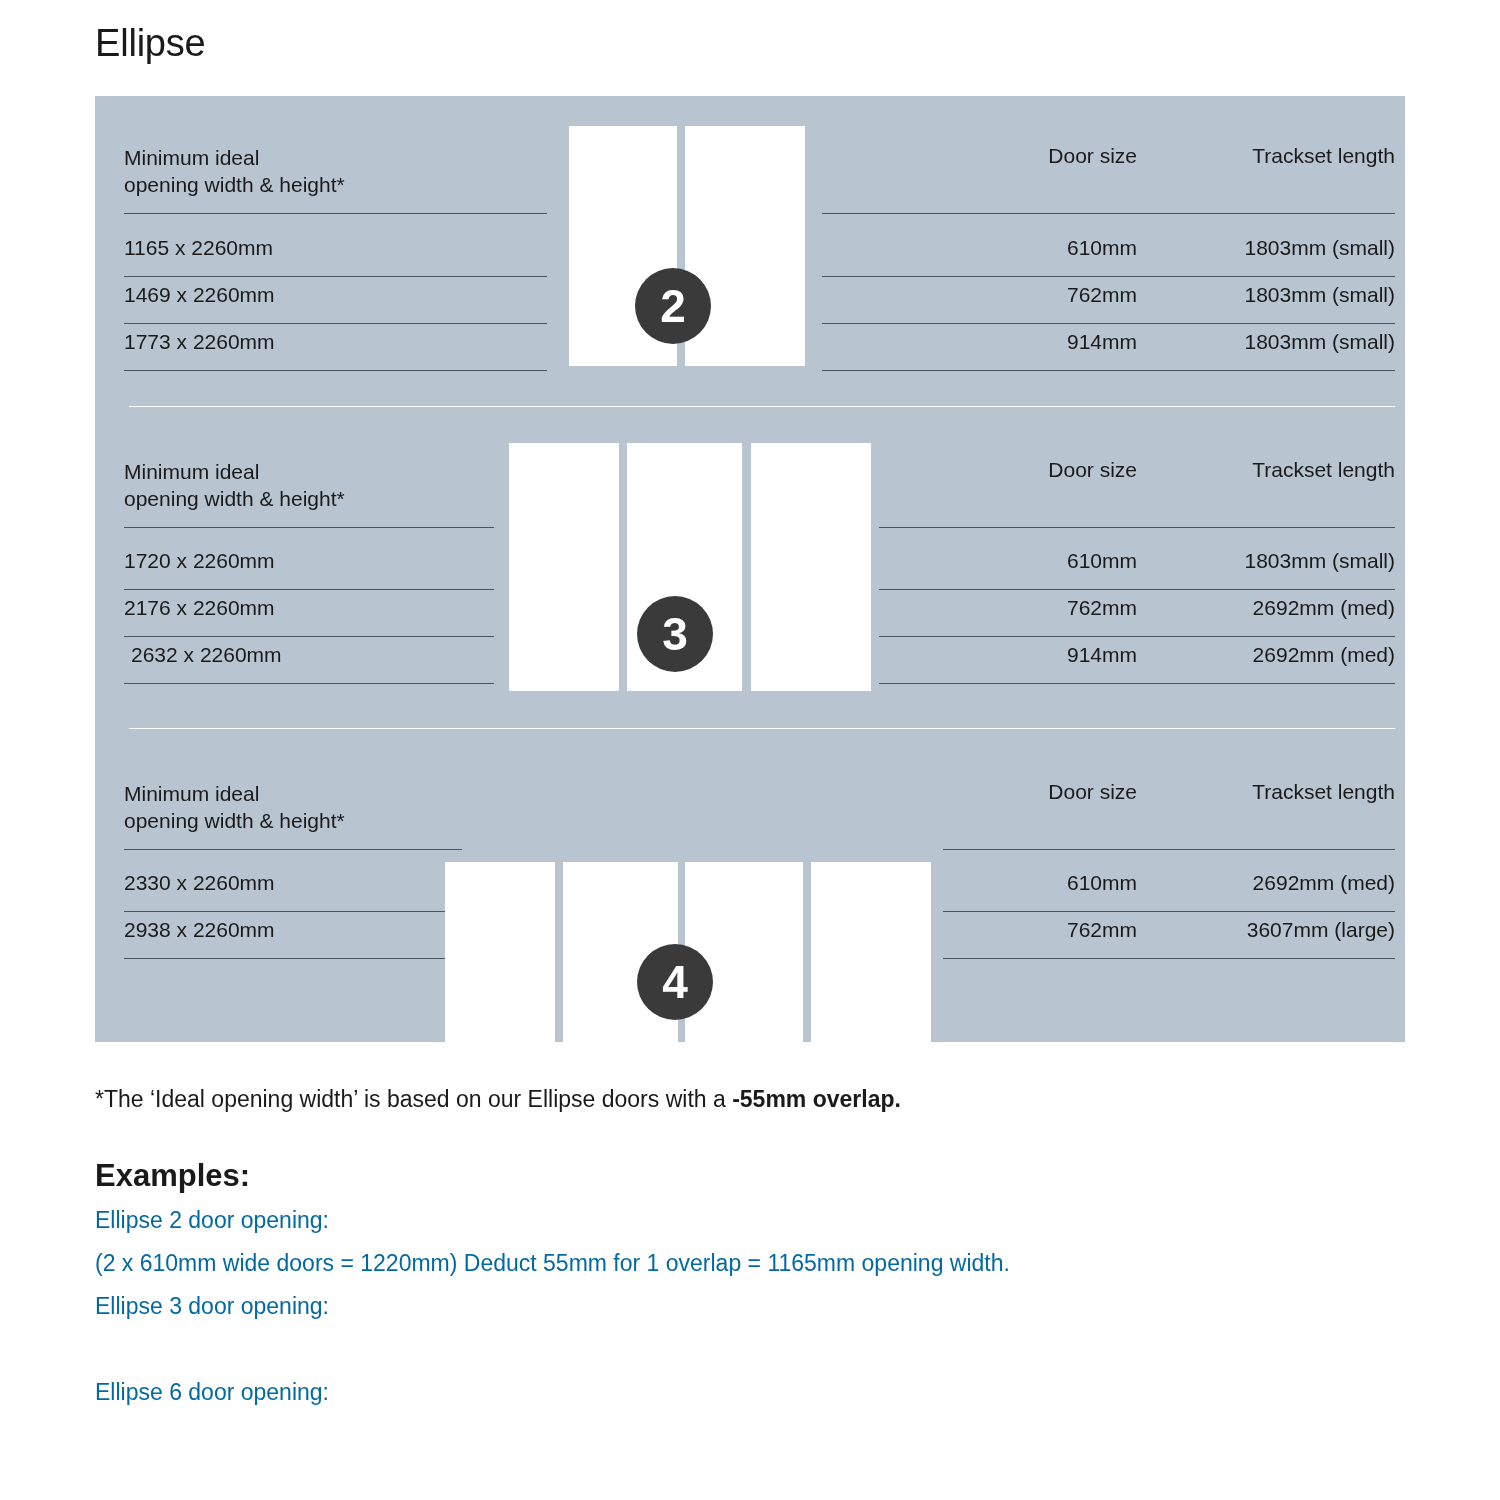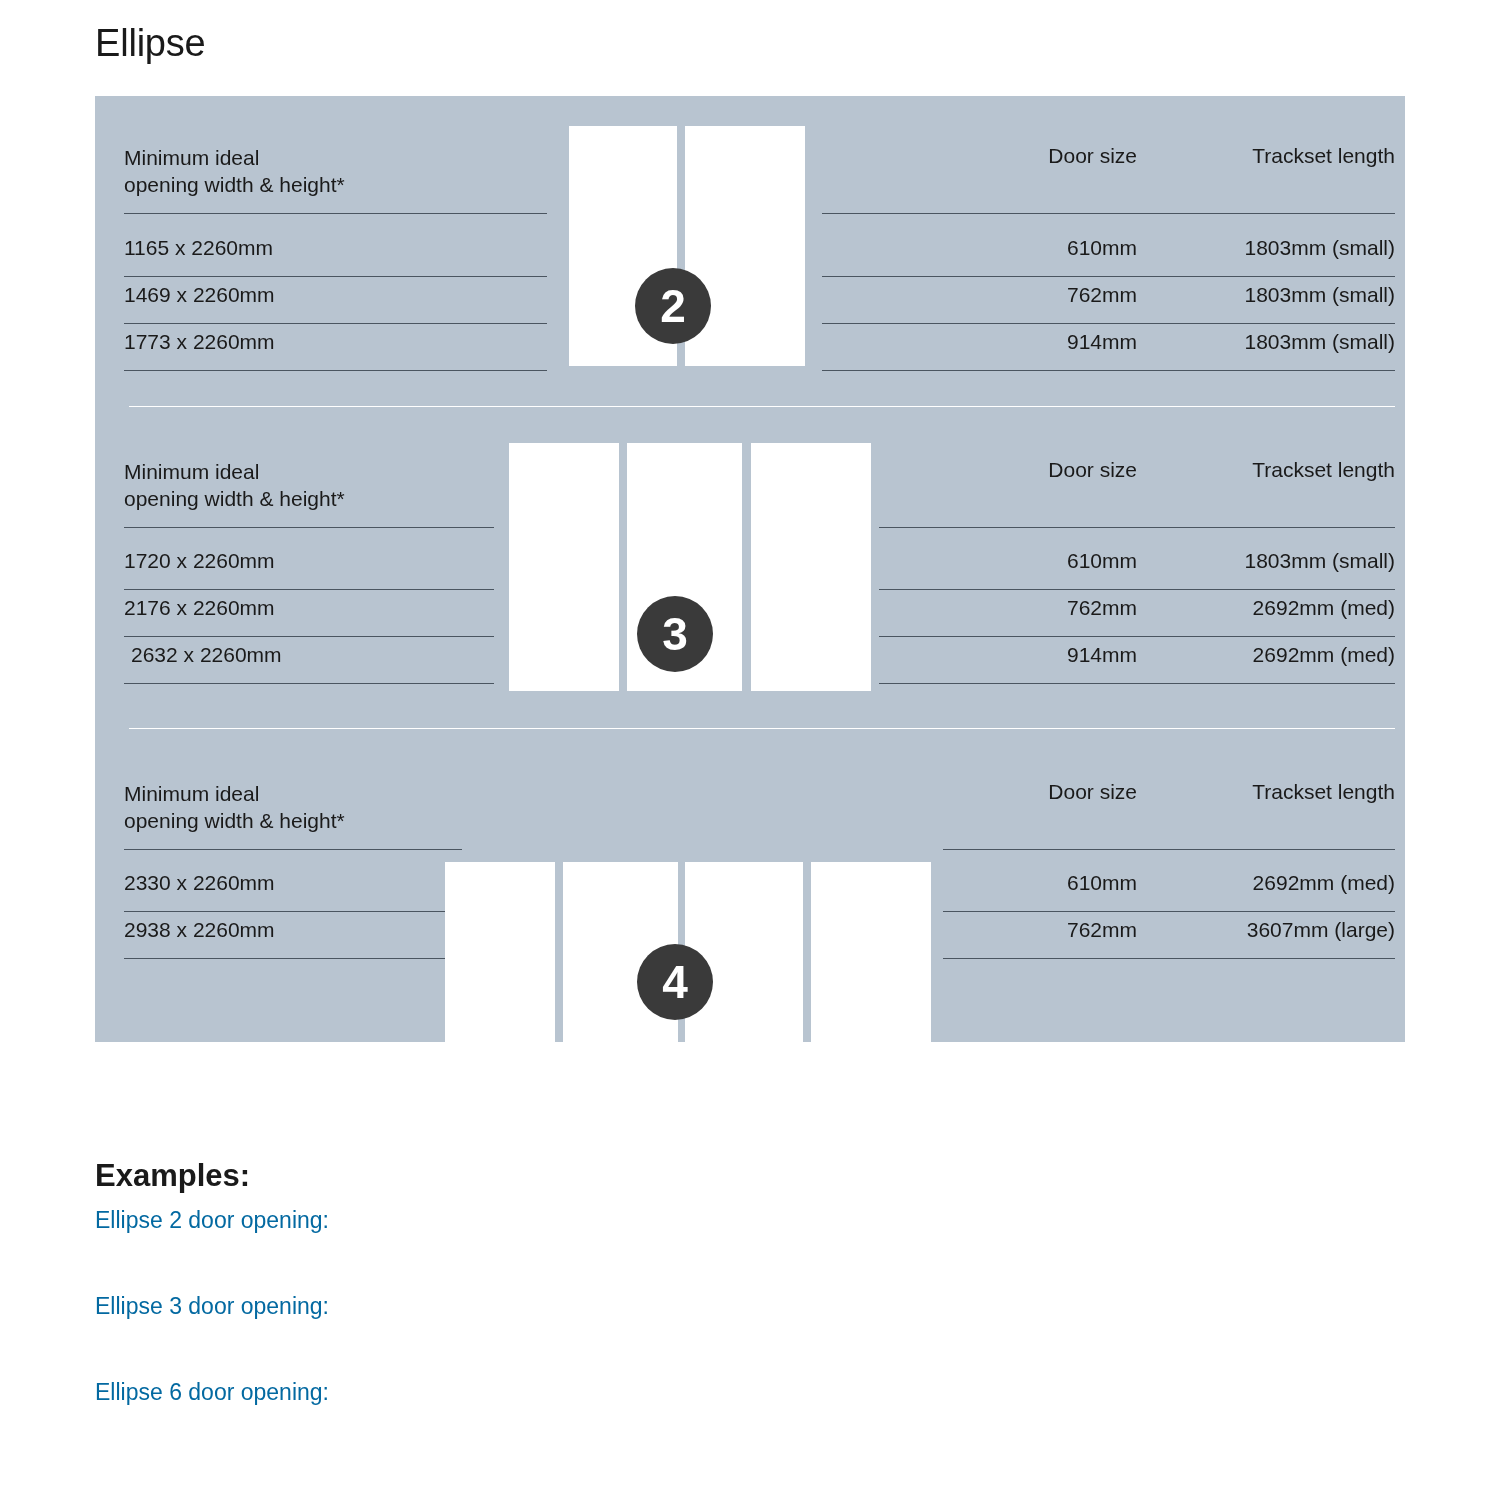--- a/index.html
+++ b/index.html
@@ -245,20 +245,22 @@
       <div class="r-cell" style="left:1040px; top:139px; width:248px;">2692mm (med)</div>
       <div class="rule-right" style="left:836px; top:179px; width:452px;"></div>
 
       <div class="r-cell" style="left:830px; top:186px; width:200px;">762mm</div>
       <div class="r-cell" style="left:1040px; top:186px; width:248px;">3607mm (large)</div>
       <div class="rule-right" style="left:836px; top:226px; width:452px;"></div>
     </div>
 
   </div>
 
+  <div class="footnote"><span>*The ‘Ideal opening width’ is based on our Ellipse doors with a </span><b>-55mm overlap.</b></div>
 
   <div class="examples-title">Examples:</div>
 
   <div class="ex-line" style="top:1207px;">Ellipse 2 door opening:</div>
+  <div class="ex-line" style="top:1250px;">(2 x 610mm wide doors = 1220mm)  Deduct 55mm for 1 overlap = 1165mm opening width.</div>
   <div class="ex-line" style="top:1293px;">Ellipse 3 door opening:</div>
   <div class="ex-line" style="top:1379px;">Ellipse 6 door opening:</div>
 
 </div>
 
 </body></html>

